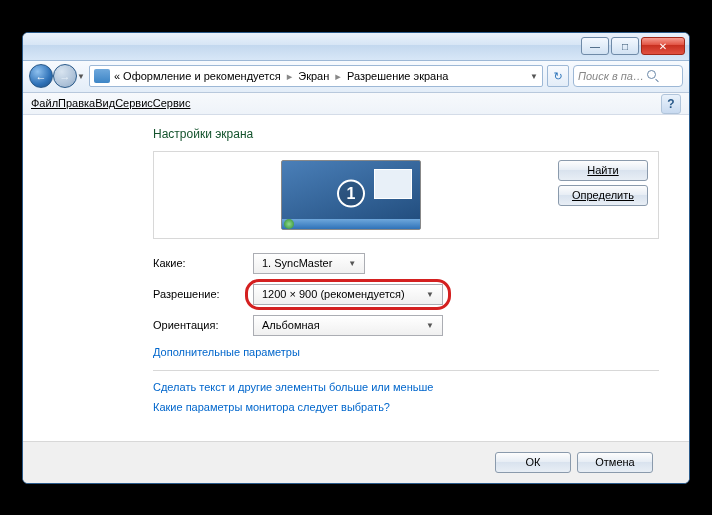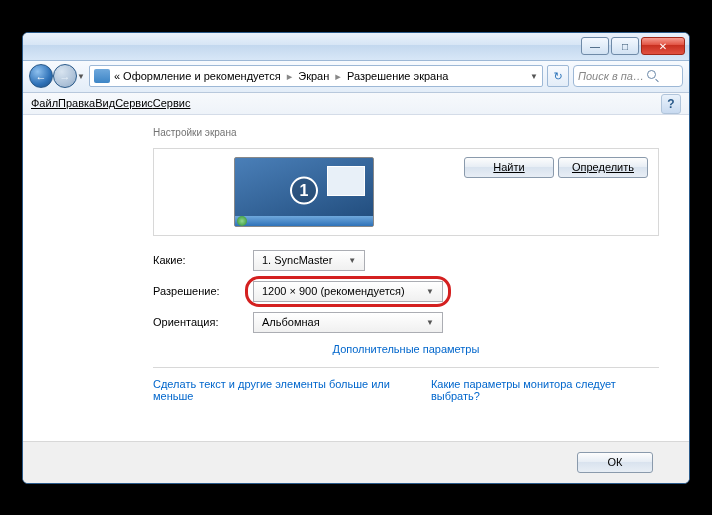--- a/index.html
+++ b/index.html
@@ -17,39 +17,39 @@
 .addricon{width:16px;height:14px;background:linear-gradient(#6fa8dc,#3d85c6);border-radius:2px}
 .addrtext{flex:1;color:#000;white-space:nowrap;overflow:hidden}
 .addrtext .sep{color:#888;margin:0 3px}
 .addrdrop{font-size:8px;color:#555}
 .refbtn{width:22px;height:22px;border:1px solid #9db8d6;background:linear-gradient(#f7fafe,#e3edf8);display:flex;align-items:center;justify-content:center;color:#2a72b8;font-size:11px;border-radius:2px}
 .searchbox{width:110px;height:22px;border:1px solid #9db8d6;background:#fff;padding:0 4px;color:#888;font-style:italic;border-radius:4px;display:flex;align-items:center;gap:3px}
 .menubar{height:22px;background:linear-gradient(#f7f9fc,#eef3f9);border-bottom:1px solid #d4dce8;display:flex;align-items:center;padding:0 8px;}
 .menuitem{color:#000}
 .menuitem u{text-decoration:underline}
 .content{padding:12px 30px 8px 130px;height:calc(100% - 28px - 32px - 22px - 42px);overflow:hidden}
-.heading{color:#737373;font-size:10px;margin-bottom:10px}
+.heading{color:#14532d;font-size:12px;margin-bottom:10px}
 .previewrow{display:flex;gap:20px;border:1px solid #d8d8d8;padding:8px 10px;margin-bottom:14px;min-height:84px;align-items:flex-start;background:#fff}
 .preview{width:140px;height:70px;background:linear-gradient(160deg,#4a7fb8,#1f4a7a);border:1px solid #888;position:relative;border-radius:2px}
 .previewtaskbar{position:absolute;bottom:0;left:0;right:0;height:10px;background:linear-gradient(#6fa8dc,#2f72b8)}
 .previewstart{position:absolute;bottom:0;left:2px;width:10px;height:10px;border-radius:50%;background:radial-gradient(#8fd98f,#2a8a2a)}
 .previewnum{position:absolute;top:50%;left:50%;transform:translate(-50%,-55%);width:28px;height:28px;border-radius:50%;border:2px solid #fff;color:#fff;font-size:16px;font-weight:bold;display:flex;align-items:center;justify-content:center;background:rgba(0,0,0,.18)}
 .previewwin{position:absolute;top:8px;right:8px;width:38px;height:30px;background:#e8f0f8;border:1px solid #fff}
-.sidebtns{margin-left:auto;display:flex;gap:4px}
+.sidebtns{margin-left:auto;display:flex;flex-direction:column;gap:4px}
 .btn{min-width:90px;height:21px;border:1px solid #8a9aac;border-radius:3px;background:linear-gradient(#fdfdfd,#e8eef5 45%,#d8e2ee 46%,#e8eef5);padding:0 10px;display:flex;align-items:center;justify-content:center;color:#000}
 .formrow{display:flex;align-items:center;margin-bottom:10px}
 .formlabel{width:100px;color:#000}
 .dropdown{height:21px;border:1px solid #abadb3;background:linear-gradient(#fff,#f0f0f0);padding:0 8px;display:flex;align-items:center;gap:16px;position:relative;min-width:108px}
 .dropdown .dd-text{flex:1;white-space:nowrap}
 .dropdown .dd-arrow{font-size:8px;color:#555}
 .highlight-wrap{position:relative;display:inline-block}
 .highlight-ring{position:absolute;inset:-5px -8px;border:3px solid #d42020;border-radius:14px;pointer-events:none}
-.rightlink{text-align:center;margin-top:2px}
+.rightlink{text-align:left;margin-top:2px}
 .linktext{color:#0066cc;cursor:pointer}
-.infolinks{border-top:1px solid #d8d8d8;margin-top:12px;padding-top:10px;display:flex;flex-direction:row;gap:8px}
+.infolinks{border-top:1px solid #d8d8d8;margin-top:12px;padding-top:10px;display:flex;flex-direction:column;gap:8px}
 .footer{height:42px;border-top:1px solid #d8d8d8;display:flex;align-items:center;justify-content:flex-end;padding:0 36px;gap:6px;background:#f0f0f0}
 .footer .btn{min-width:76px}
 .btn.disabled{color:#9a9a9a}
 .helpbtn{position:absolute;right:8px;top:61px;width:20px;height:20px;border:1px solid #b0c4da;border-radius:3px;background:linear-gradient(#eaf2fb,#c8daf0);color:#2a5a8a;display:flex;align-items:center;justify-content:center;font-weight:bold;font-size:12px}
 .searchicon{width:12px;height:12px;position:relative;flex-shrink:0}
 .searchicon::before{content:"";position:absolute;width:7px;height:7px;border:1px solid #6a88a8;border-radius:50%;top:0;left:0}
 .searchicon::after{content:"";position:absolute;width:4px;height:1px;background:#6a88a8;transform:rotate(45deg);bottom:1px;right:0}
 </style>
 </head>
 <body>
@@ -153,15 +153,16 @@
     </div>
 
     <div class="infolinks">
       <span class="linktext">Сделать текст и другие элементы больше или меньше</span>
       <span class="linktext">Какие параметры монитора следует выбрать?</span>
     </div>
   </div>
 
   <div class="footer">
     <div class="btn">ОК</div>
+    <div class="btn">Отмена</div>
   </div>
 
 </div>
 
 </body></html>

